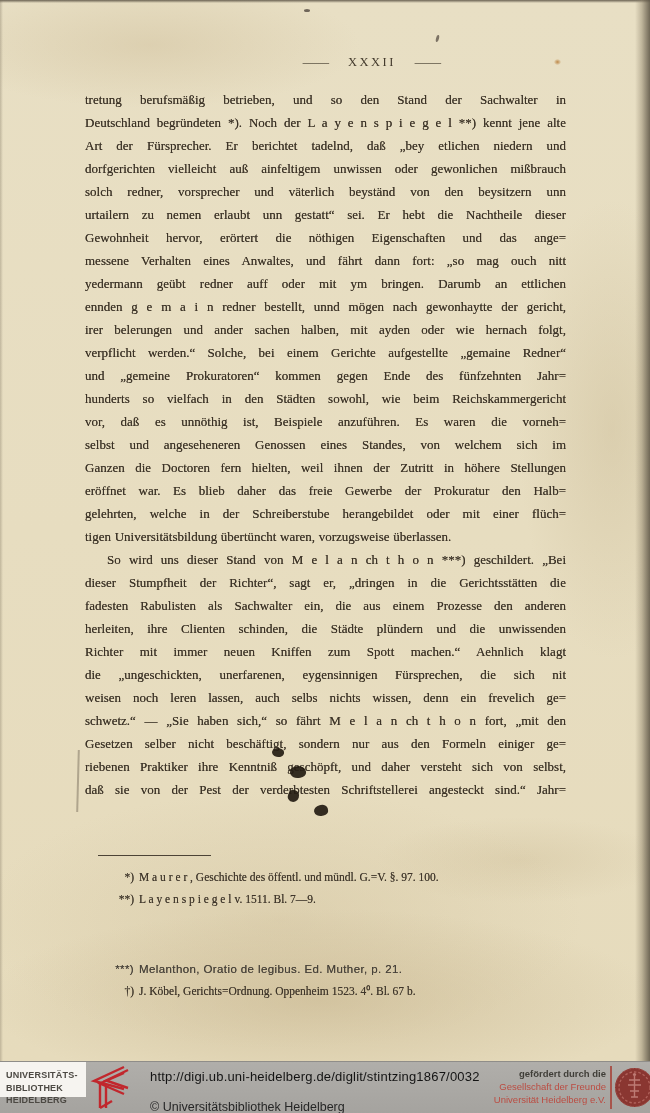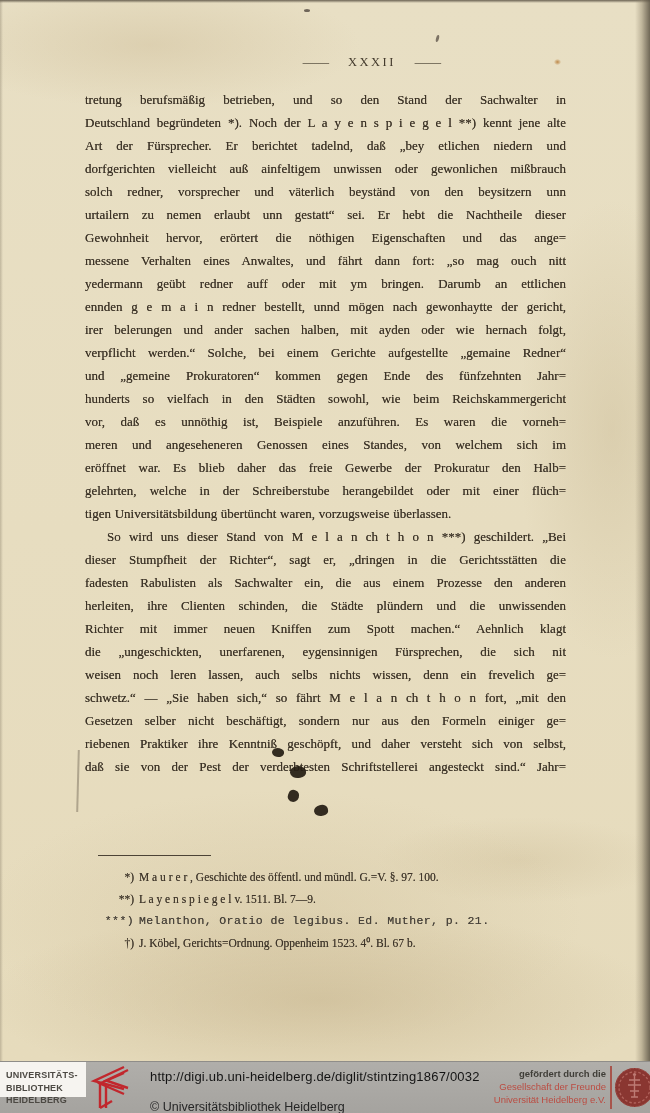--- a/index.html
+++ b/index.html
@@ -45,21 +45,21 @@
   .para1 .line:last-child { text-align-last:left; }
   .para2 .line:first-child { text-indent:22px; }
 
   
   .fn-rule { position:absolute; left:98px; top:855px; width:113px; height:0;
     border-top:1.4px solid #4c4336; }
   .footnotes { position:absolute; left:100px; top:866px; width:460px; }
   .footnote { font-size:11.5px; line-height:22px; color:#3e352a; white-space:nowrap;
     text-shadow:0 0 .3px rgba(60,51,39,.7); }
   .footnote .fn-marker { display:inline-block; width:34px; text-align:right; margin-right:5px; }
-  .footnote.roman { font-family:Liberation Mono, monospace; letter-spacing:.4px; color:#46413a; }
+  .footnote.roman { font-family:Liberation Sans, sans-serif; letter-spacing:.4px; color:#46413a;margin-top:48px; }
 
   
   .ink-blot { position:absolute; background:#241c12; opacity:.92; }
   .blot-a { left:272px; top:748px; width:12px; height:9px; border-radius:60% 45% 55% 50%; transform:rotate(14deg); }
   .blot-b { left:290px; top:766px; width:16px; height:12px; border-radius:50% 60% 45% 55%; transform:rotate(-8deg); }
   .blot-c { left:288px; top:790px; width:11px; height:12px; border-radius:45% 55% 60% 50%; transform:rotate(20deg); }
   .blot-d { left:314px; top:805px; width:14px; height:11px; border-radius:55% 50% 45% 60%; transform:rotate(-12deg); }
   .pencil-line { position:absolute; left:77px; top:750px; width:1.5px; height:62px;
     background:rgba(108,98,82,.45); transform:rotate(1.5deg); }
   .speck { position:absolute; border-radius:50%; }
@@ -111,21 +111,22 @@
           <div class="line">urtailern zu nemen erlaubt unn gestatt“ sei.  Er hebt die Nachtheile dieser</div>
           <div class="line">Gewohnheit hervor, erörtert die nöthigen Eigenschaften und das ange=</div>
           <div class="line">messene Verhalten eines Anwaltes, und fährt dann fort: „so mag ouch nitt</div>
           <div class="line">yedermann geübt redner auff oder mit ym bringen.  Darumb an ettlichen</div>
           <div class="line">ennden g e m a i n redner bestellt, unnd mögen nach gewonhaytte der gericht,</div>
           <div class="line">irer belerungen und ander sachen halben, mit ayden oder wie hernach folgt,</div>
           <div class="line">verpflicht werden.“  Solche, bei einem Gerichte aufgestellte „gemaine Redner“</div>
           <div class="line">und „gemeine Prokuratoren“ kommen gegen Ende des fünfzehnten Jahr=</div>
           <div class="line">hunderts so vielfach in den Städten sowohl, wie beim Reichskammergericht</div>
           <div class="line">vor, daß es unnöthig ist, Beispiele anzuführen.  Es waren die vorneh=</div>
-          <div class="line">meren und angeseheneren Genossen eines Standes, von welchem sich im</div>
+          <div class="line">selbst und angeseheneren Genossen eines Standes, von welchem sich im</div>
+          <div class="line">Ganzen die Doctoren fern hielten, weil ihnen der Zutritt in höhere Stellungen</div>
           <div class="line">eröffnet war.  Es blieb daher das freie Gewerbe der Prokuratur den Halb=</div>
           <div class="line">gelehrten, welche in der Schreiberstube herangebildet oder mit einer flüch=</div>
           <div class="line">tigen Universitätsbildung übertüncht waren, vorzugsweise überlassen.</div>
         </div>
       <div class="para para2">
           <div class="line">So wird uns dieser Stand von M e l a n ch t h o n ***) geschildert.  „Bei</div>
           <div class="line">dieser Stumpfheit der Richter“, sagt er, „dringen in die Gerichtsstätten die</div>
           <div class="line">fadesten Rabulisten als Sachwalter ein, die aus einem Prozesse den anderen</div>
           <div class="line">herleiten, ihre Clienten schinden, die Städte plündern und die unwissenden</div>
           <div class="line">Richter mit immer neuen Kniffen zum Spott machen.“  Aehnlich klagt</div>

